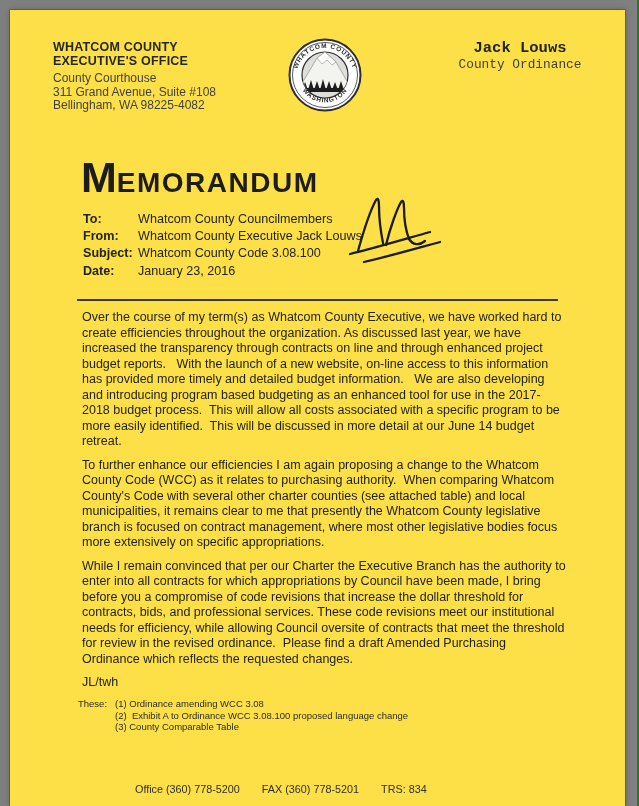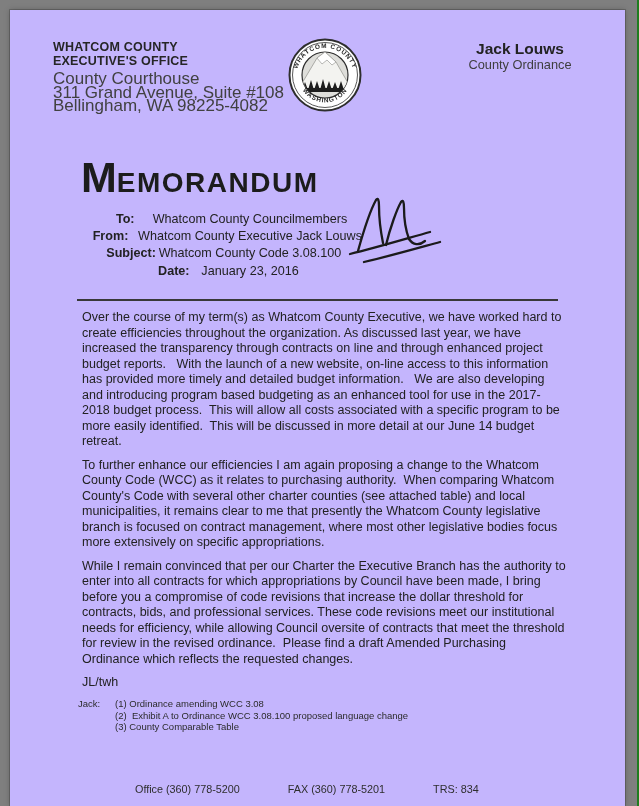--- a/index.html
+++ b/index.html
@@ -9,55 +9,55 @@
     font-family:"Liberation Sans", sans-serif;
   }
   .scan-edge{position:absolute;top:0;right:0;width:2px;height:806px;}
   .page{
     position:absolute;left:10px;top:10px;width:615px;height:796px;
     background:#fdfdfb;box-shadow:0 0 0 1px rgba(0,0,0,.18), 0 0 6px rgba(0,0,0,.25);
   }
   
   .lh-left{position:absolute;left:43px;top:30px;color:#262626;}
   .office-name{font-weight:700;font-size:12.5px;line-height:14px;letter-spacing:.2px;white-space:pre;}
-  .office-address{margin-top:4px;font-size:17px;line-height:13.6px;color:#414141;white-space:pre;}
+  .office-address{margin-top:4px;font-size:12px;line-height:13.6px;color:#414141;white-space:pre;}
   .seal{position:absolute;left:278px;top:28px;width:74px;height:74px;}
-  .lh-right{position:absolute;left:420px;top:30px;width:180px;text-align:center;}
+  .lh-right{position:absolute;left:420px;top:30px;width:180px;text-align:center;font-family:Liberation Mono, monospace;}
   .exec-name{font-weight:700;font-size:15.5px;line-height:17px;color:#232323;}
   .exec-title{font-size:12.8px;line-height:15px;color:#3e3e3e;}
   
   .memo-title{position:absolute;left:71px;top:144px;color:#1c1c1c;white-space:nowrap;}
   .memo-title .big{font-size:43px;font-weight:700;line-height:46px;}
   .memo-title .rest{font-size:28px;font-weight:700;letter-spacing:1.5px;}
   
-  .meta{position:absolute;left:73px;top:201px;font-size:12.6px;line-height:17.2px;color:#222;text-align:center;}
+  .meta{position:absolute;left:73px;top:201px;font-size:12.6px;line-height:17.2px;color:#222;}
   .meta-row{white-space:nowrap;}
   .meta-label{display:inline-block;width:55px;font-weight:700;}
   .meta-value.bold{font-weight:400;}
   
   .signature{position:absolute;left:320px;top:183px;width:130px;height:80px;}
   
   .rule{position:absolute;left:67px;top:289px;width:481px;height:2px;background:#383838;}
   
   .letter-body{position:absolute;left:72px;top:300px;width:505px;color:#222;
     font-size:12.5px;line-height:15.5px;}
   .para{margin:0 0 8px 0;white-space:pre;}
   .initials{margin-top:1px;white-space:pre;}
   
   .encl{position:absolute;left:68px;top:688px;display:flex;font-size:9.5px;line-height:11.7px;color:#2b2b2b;}
   .encl-label{width:37px;}
   .encl-items div{white-space:pre;}
   
-  .page-footer{position:absolute;left:125px;top:773px;display:flex;gap:48px;
+  .page-footer{position:absolute;left:125px;top:773px;display:flex;gap:22px;
     font-size:10.8px;color:#2e2e2e;white-space:nowrap;}
 </style>
 </head>
 <body style="background: rgb(127, 127, 127);">
 
-<div class="page" style="background: #c4b5fd;">
+<div class="page" style="background: #fde047;">
 
   <div class="lh-left">
     <div class="office-name">WHATCOM COUNTY
 EXECUTIVE'S OFFICE</div>
     <div class="office-address">County Courthouse
 311 Grand Avenue, Suite #108
 Bellingham, WA 98225-4082</div>
   </div>
 
   <svg class="seal" viewBox="0 0 74 74" aria-hidden="true">
@@ -139,21 +139,21 @@
 enter into all contracts for which appropriations by Council have been made, I bring
 before you a compromise of code revisions that increase the dollar threshold for
 contracts, bids, and professional services. These code revisions meet our institutional
 needs for efficiency, while allowing Council oversite of contracts that meet the threshold
 for review in the revised ordinance.  Please find a draft Amended Purchasing
 Ordinance which reflects the requested changes.</p>
     <div class="initials">JL/twh</div>
   </div>
 
   <div class="encl">
-    <div class="encl-label">Jack:</div>
+    <div class="encl-label">These:</div>
     <div class="encl-items">
       <div>(1) Ordinance amending WCC 3.08</div>
       <div>(2)  Exhibit A to Ordinance WCC 3.08.100 proposed language change</div>
       <div>(3) County Comparable Table</div>
     </div>
   </div>
 
   <div class="page-footer">
     <span>Office (360) 778-5200</span>
     <span>FAX (360) 778-5201</span>

